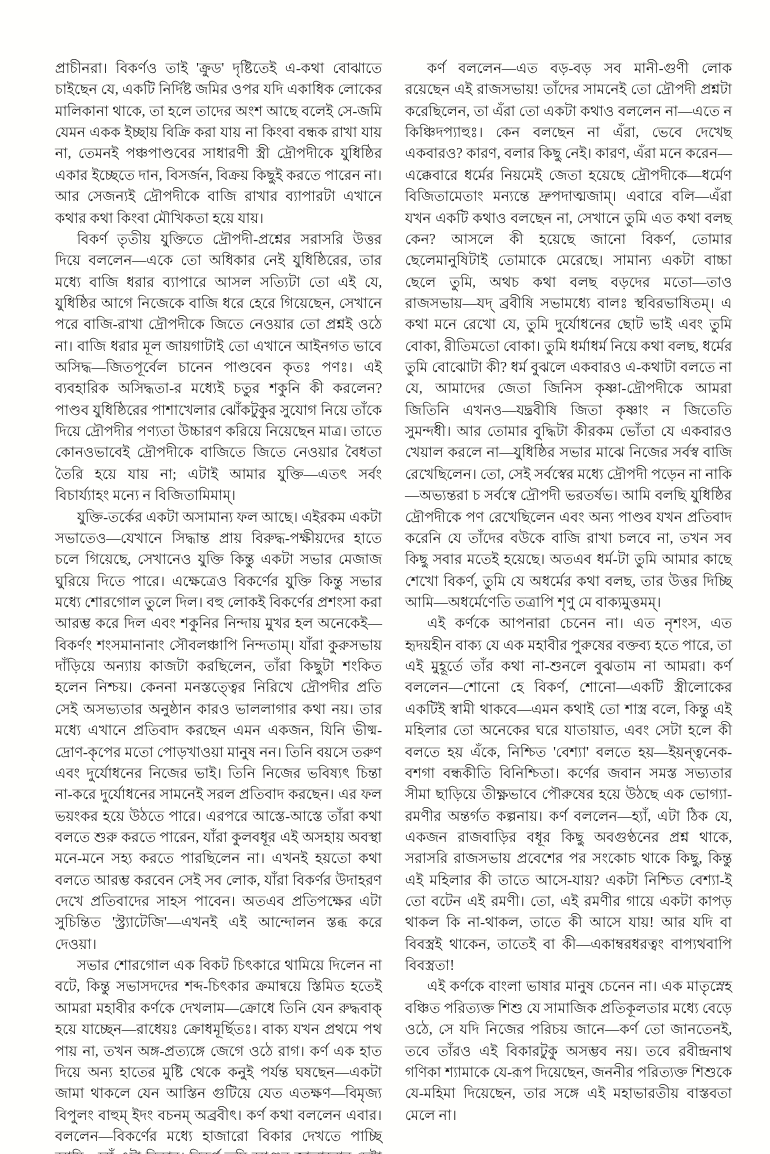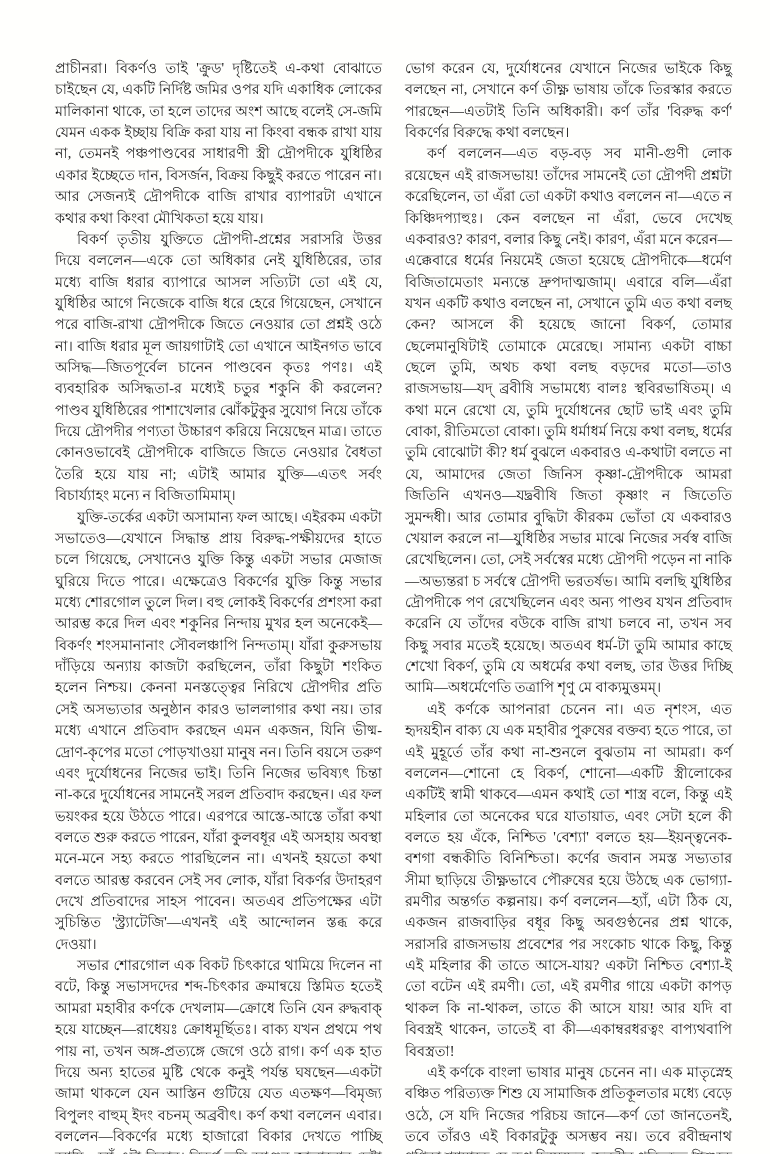--- a/index.html
+++ b/index.html
@@ -47,21 +47,20 @@
   <div class="columns">
 
     <div class="col">
       <p class="para cont">প্রাচীনরা। বিকর্ণও তাই 'ক্রুড' দৃষ্টিতেই এ-কথা বোঝাতে চাইছেন যে, একটি নির্দিষ্ট জমির ওপর যদি একাধিক লোকের মালিকানা থাকে, তা হলে তাদের অংশ আছে বলেই সে-জমি যেমন একক ইচ্ছায় বিক্রি করা যায় না কিংবা বন্ধক রাখা যায় না, তেমনই পঞ্চপাণ্ডবের সাধারণী স্ত্রী দ্রৌপদীকে যুধিষ্ঠির একার ইচ্ছেতে দান, বিসর্জন, বিক্রয় কিছুই করতে পারেন না। আর সেজন্যই দ্রৌপদীকে বাজি রাখার ব্যাপারটা এখানে কথার কথা কিংবা মৌখিকতা হয়ে যায়।</p>
       <p class="para">বিকর্ণ তৃতীয় যুক্তিতে দ্রৌপদী-প্রশ্নের সরাসরি উত্তর দিয়ে বললেন—একে তো অধিকার নেই যুধিষ্ঠিরের, তার মধ্যে বাজি ধরার ব্যাপারে আসল সত্যিটা তো এই যে, যুধিষ্ঠির আগে নিজেকে বাজি ধরে হেরে গিয়েছেন, সেখানে পরে বাজি-রাখা দ্রৌপদীকে জিতে নেওয়ার তো প্রশ্নই ওঠে না। বাজি ধরার মূল জায়গাটাই তো এখানে আইনগত ভাবে অসিদ্ধ—জিতপূর্বেল চানেন পাণ্ডবেন কৃতঃ পণঃ। এই ব্যবহারিক অসিদ্ধতা-র মধ্যেই চতুর শকুনি কী করলেন? পাণ্ডব যুধিষ্ঠিরের পাশাখেলার ঝোঁকটুকুর সুযোগ নিয়ে তাঁকে দিয়ে দ্রৌপদীর পণ্যতা উচ্চারণ করিয়ে নিয়েছেন মাত্র। তাতে কোনওভাবেই দ্রৌপদীকে বাজিতে জিতে নেওয়ার বৈধতা তৈরি হয়ে যায় না; এটাই আমার যুক্তি—এতৎ সর্বং বিচার্য্যাহং মন্যে ন বিজিতামিমাম্।</p>
       <p class="para">যুক্তি-তর্কের একটা অসামান্য ফল আছে। এইরকম একটা সভাতেও—যেখানে সিদ্ধান্ত প্রায় বিরুদ্ধ-পক্ষীয়দের হাতে চলে গিয়েছে, সেখানেও যুক্তি কিন্তু একটা সভার মেজাজ ঘুরিয়ে দিতে পারে। এক্ষেত্রেও বিকর্ণের যুক্তি কিন্তু সভার মধ্যে শোরগোল তুলে দিল। বহু লোকই বিকর্ণের প্রশংসা করা আরম্ভ করে দিল এবং শকুনির নিন্দায় মুখর হল অনেকেই—বিকর্ণং শংসমানানাং সৌবলঞ্চাপি নিন্দতাম্। যাঁরা কুরুসভায় দাঁড়িয়ে অন্যায় কাজটা করছিলেন, তাঁরা কিছুটা শংকিত হলেন নিশ্চয়। কেননা মনস্তত্ত্বের নিরিখে দ্রৌপদীর প্রতি সেই অসভ্যতার অনুষ্ঠান কারও ভাললাগার কথা নয়। তার মধ্যে এখানে প্রতিবাদ করছেন এমন একজন, যিনি ভীষ্ম-দ্রোণ-কৃপের মতো পোড়খাওয়া মানুষ নন। তিনি বয়সে তরুণ এবং দুর্যোধনের নিজের ভাই। তিনি নিজের ভবিষ্যৎ চিন্তা না-করে দুর্যোধনের সামনেই সরল প্রতিবাদ করছেন। এর ফল ভয়ংকর হয়ে উঠতে পারে। এরপরে আস্তে-আস্তে তাঁরা কথা বলতে শুরু করতে পারেন, যাঁরা কুলবধূর এই অসহায় অবস্থা মনে-মনে সহ্য করতে পারছিলেন না। এখনই হয়তো কথা বলতে আরম্ভ করবেন সেই সব লোক, যাঁরা বিকর্ণর উদাহরণ দেখে প্রতিবাদের সাহস পাবেন। অতএব প্রতিপক্ষের এটা সুচিন্তিত 'স্ট্র্যাটেজি'—এখনই এই আন্দোলন স্তব্ধ করে দেওয়া।</p>
       <p class="para">সভার শোরগোল এক বিকট চিৎকারে থামিয়ে দিলেন না বটে, কিন্তু সভাসদদের শব্দ-চিৎকার ক্রমান্বয়ে স্তিমিত হতেই আমরা মহাবীর কর্ণকে দেখলাম—ক্রোধে তিনি যেন রুদ্ধবাক্ হয়ে যাচ্ছেন—রাধেয়ঃ ক্রোধমূর্ছিতঃ। বাক্য যখন প্রথমে পথ পায় না, তখন অঙ্গ-প্রত্যঙ্গে জেগে ওঠে রাগ। কর্ণ এক হাত দিয়ে অন্য হাতের মুষ্টি থেকে কনুই পর্যন্ত ঘষছেন—একটা জামা থাকলে যেন আস্তিন গুটিয়ে যেত এতক্ষণ—বিমৃজ্য বিপুলং বাহুম্ ইদং বচনম্ অব্রবীৎ। কর্ণ কথা বললেন এবার। বললেন—বিকর্ণের মধ্যে হাজারো বিকার দেখতে পাচ্ছি আমি—হ্যাঁ এটা বিকার। বিকর্ণ তুমি আগুন জ্বালানোর চেষ্টা করছ, কিন্তু এটা জেনে রেখো, যে-দু'টি যজ্ঞকাঠ দিয়ে ঘষে-ঘষে যজ্ঞের আগুন জ্বালানো হয়, সেই কাঠ দু'টো নিজে আগে পুড়ে যায়। কর্ণ কিন্তু বাঁকাপথে ভয় দেখাতে আরম্ভ করেছেন বিকর্ণকে এবং আপনারা ভেবে দেখবেন একবার—আমার সহৃদয় পাঠককুল—একবার ভেবে দেখবেন যে, কর্ণের প্রতি কতটা দুর্যোধনের প্রশ্রয় থাকলে তিনি দুর্যোধনের নিজের ভাইকে তাঁর পিতার সামনেই তুলোধোনা করে দিতে পারছেন। এই কর্ণ কিন্তু কাশীরাম দাস কিংবা রবীন্দ্রনাথের চিরবঞ্চিত কর্ণ নন। এই কর্ণ কুরু-রাজসভায় এতটাই স্বাধিকার</p>
     </div>
 
     <div class="col">
-      <p class="para cont">ভোগ করেন যে, দুর্যোধনের যেখানে নিজের ভাইকে কিছু বলছেন না, সেখানে কর্ণ তীক্ষ্ণ ভাষায় তাঁকে তিরস্কার করতে পারছেন—এতটাই তিনি অধিকারী। কর্ণ তাঁর 'বিরুদ্ধ কর্ণ' বিকর্ণের বিরুদ্ধে কথা বলছেন।</p>
       <p class="para">কর্ণ বললেন—এত বড়-বড় সব মানী-গুণী লোক রয়েছেন এই রাজসভায়! তাঁদের সামনেই তো দ্রৌপদী প্রশ্নটা করেছিলেন, তা এঁরা তো একটা কথাও বললেন না—এতে ন কিঞ্চিদপ্যাহুঃ। কেন বলছেন না এঁরা, ভেবে দেখেছ একবারও? কারণ, বলার কিছু নেই। কারণ, এঁরা মনে করেন—এক্কেবারে ধর্মের নিয়মেই জেতা হয়েছে দ্রৌপদীকে—ধর্মেণ বিজিতামেতাং মন্যন্তে দ্রুপদাত্মজাম্। এবারে বলি—এঁরা যখন একটি কথাও বলছেন না, সেখানে তুমি এত কথা বলছ কেন? আসলে কী হয়েছে জানো বিকর্ণ, তোমার ছেলেমানুষিটাই তোমাকে মেরেছে। সামান্য একটা বাচ্চা ছেলে তুমি, অথচ কথা বলছ বড়দের মতো—তাও রাজসভায়—যদ্ ব্রবীষি সভামধ্যে বালঃ স্থবিরভাষিতম্। এ কথা মনে রেখো যে, তুমি দুর্যোধনের ছোট ভাই এবং তুমি বোকা, রীতিমতো বোকা। তুমি ধর্মাধর্ম নিয়ে কথা বলছ, ধর্মের তুমি বোঝোটা কী? ধর্ম বুঝলে একবারও এ-কথাটা বলতে না যে, আমাদের জেতা জিনিস কৃষ্ণা-দ্রৌপদীকে আমরা জিতিনি এখনও—যদ্ব্রবীষি জিতা কৃষ্ণাং ন জিতেতি সুমন্দধী। আর তোমার বুদ্ধিটা কীরকম ভোঁতা যে একবারও খেয়াল করলে না—যুধিষ্ঠির সভার মাঝে নিজের সর্বস্ব বাজি রেখেছিলেন। তো, সেই সর্বস্বের মধ্যে দ্রৌপদী পড়েন না নাকি—অভ্যন্তরা চ সর্বস্বে দ্রৌপদী ভরতর্ষভ। আমি বলছি যুধিষ্ঠির দ্রৌপদীকে পণ রেখেছিলেন এবং অন্য পাণ্ডব যখন প্রতিবাদ করেনি যে তাঁদের বউকে বাজি রাখা চলবে না, তখন সব কিছু সবার মতেই হয়েছে। অতএব ধর্ম-টা তুমি আমার কাছে শেখো বিকর্ণ, তুমি যে অধর্মের কথা বলছ, তার উত্তর দিচ্ছি আমি—অধর্মেণেতি তত্রাপি শৃণু মে বাক্যমুত্তমম্।</p>
       <p class="para">এই কর্ণকে আপনারা চেনেন না। এত নৃশংস, এত হৃদয়হীন বাক্য যে এক মহাবীর পুরুষের বক্তব্য হতে পারে, তা এই মুহূর্তে তাঁর কথা না-শুনলে বুঝতাম না আমরা। কর্ণ বললেন—শোনো হে বিকর্ণ, শোনো—একটি স্ত্রীলোকের একটিই স্বামী থাকবে—এমন কথাই তো শাস্ত্র বলে, কিন্তু এই মহিলার তো অনেকের ঘরে যাতায়াত, এবং সেটা হলে কী বলতে হয় এঁকে, নিশ্চিত 'বেশ্যা' বলতে হয়—ইয়ন্ত্বনেক-বশগা বন্ধকীতি বিনিশ্চিতা। কর্ণের জবান সমস্ত সভ্যতার সীমা ছাড়িয়ে তীক্ষ্ণভাবে পৌরুষের হয়ে উঠছে এক ভোগ্যা-রমণীর অন্তর্গত কল্পনায়। কর্ণ বললেন—হ্যাঁ, এটা ঠিক যে, একজন রাজবাড়ির বধূর কিছু অবগুণ্ঠনের প্রশ্ন থাকে, সরাসরি রাজসভায় প্রবেশের পর সংকোচ থাকে কিছু, কিন্তু এই মহিলার কী তাতে আসে-যায়? একটা নিশ্চিত বেশ্যা-ই তো বটেন এই রমণী। তো, এই রমণীর গায়ে একটা কাপড় থাকল কি না-থাকল, তাতে কী আসে যায়! আর যদি বা বিবস্ত্রই থাকেন, তাতেই বা কী—একাম্বরধরত্বং বাপ্যথবাপি বিবস্ত্রতা!</p>
       <p class="para">এই কর্ণকে বাংলা ভাষার মানুষ চেনেন না। এক মাতৃস্নেহ বঞ্চিত পরিত্যক্ত শিশু যে সামাজিক প্রতিকূলতার মধ্যে বেড়ে ওঠে, সে যদি নিজের পরিচয় জানে—কর্ণ তো জানতেনই, তবে তাঁরও এই বিকারটুকু অসম্ভব নয়। তবে রবীন্দ্রনাথ গণিকা শ্যামাকে যে-রূপ দিয়েছেন, জননীর পরিত্যক্ত শিশুকে যে-মহিমা দিয়েছেন, তার সঙ্গে এই মহাভারতীয় বাস্তবতা মেলে না।</p>
 
     </div>
 
   </div>
 
   <div class="folio">
     <span class="num" style="color: rgb(74, 74, 74);">৭৬</span>

